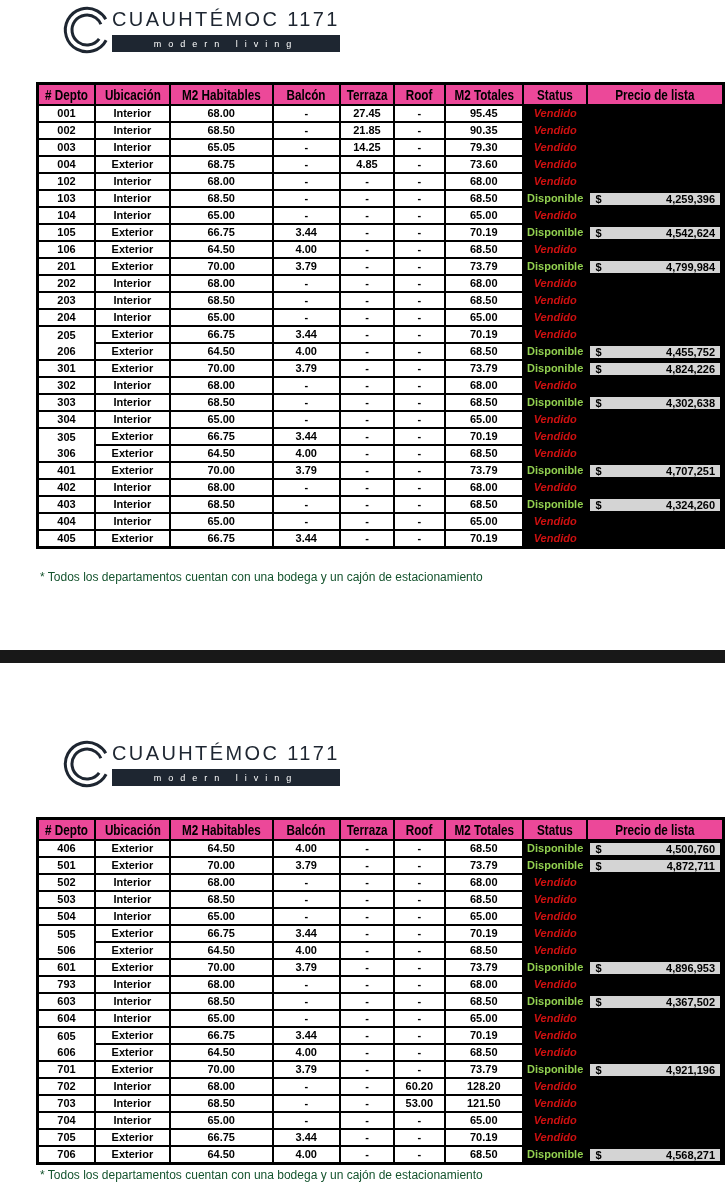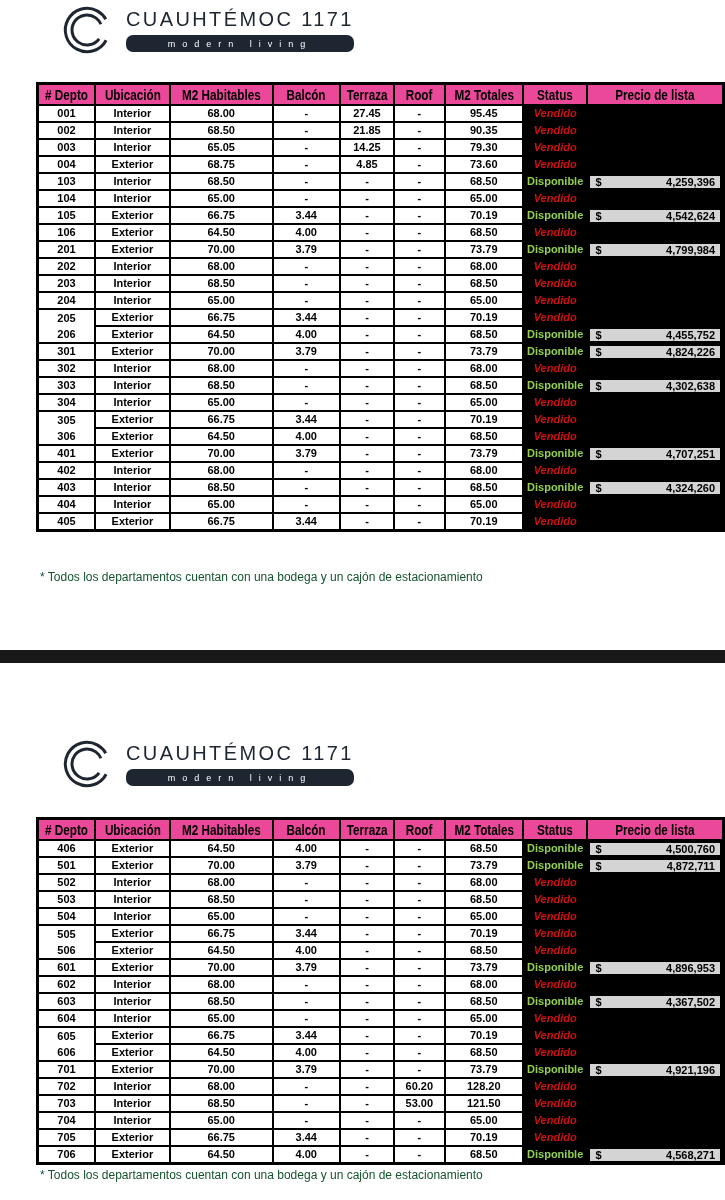--- a/index.html
+++ b/index.html
@@ -2,34 +2,33 @@
 <html style="--sold-red: #cf1010; --avail-green: #92d050; --price-bg: #d4d4d4; --panel-black: #000000; --brand-dark: #1e2631;"><head>
 <meta charset="utf-8">
 <style>
   html,body { margin:0; padding:0; background:#ffffff; }
   .page {
     position:relative; width:725px; height:1200px; background:#ffffff;
     font-family:"Liberation Sans", sans-serif; color:#000; overflow:hidden;
   }
 
   
-  .logo { position:absolute; display:flex; align-items:center; gap:14px; }
+  .logo { position:absolute; display:flex; align-items:center; }
   .logo-1 { left:62px; top:5px; }
   .logo-2 { left:62px; top:739px; }
   .logo svg { display:block; }
   .logo-textblock { display:flex; flex-direction:column; }
   .brand-name {
     font-size:20px; letter-spacing:2.4px; color:var(--brand-dark,#1e2631);
     font-weight:400; white-space:nowrap;
   }
   .tagline-box {
     margin-top:4px; background:var(--brand-dark,#1e2631); color:#ffffff;
     text-align:center; font-size:9px; letter-spacing:7px; padding:4px 0 3px 0;
     font-weight:400;
-    border-radius:7px;
   }
 
   
   table.price-table {
     position:absolute; border-collapse:collapse; table-layout:fixed;
     border:3px solid #000; background:#fff;
   }
   .table-1 { left:36px; top:82px; }
   .table-2 { left:36px; top:817px; }
 
@@ -141,20 +140,31 @@
           <td>Exterior</td>
           <td>68.75</td>
           <td>-</td>
           <td>4.85</td>
           <td>-</td>
           <td>73.60</td>
           <td class="black-cell status sold">Vendido</td>
           <td class="black-cell price"></td>
         </tr>
         <tr>
+          <td>102</td>
+          <td>Interior</td>
+          <td>68.00</td>
+          <td>-</td>
+          <td>-</td>
+          <td>-</td>
+          <td>68.00</td>
+          <td class="black-cell status sold">Vendido</td>
+          <td class="black-cell price"></td>
+        </tr>
+        <tr>
           <td>103</td>
           <td>Interior</td>
           <td>68.50</td>
           <td>-</td>
           <td>-</td>
           <td>-</td>
           <td>68.50</td>
           <td class="black-cell status avail">Disponible</td>
           <td class="black-cell price">
             <div class="price-box">
@@ -561,21 +571,21 @@
           <td>73.79</td>
           <td class="black-cell status avail">Disponible</td>
           <td class="black-cell price">
             <div class="price-box">
               <span>$</span>
               <span>4,896,953</span>
             </div>
           </td>
         </tr>
         <tr>
-          <td>602</td>
+          <td>793</td>
           <td>Interior</td>
           <td>68.00</td>
           <td>-</td>
           <td>-</td>
           <td>-</td>
           <td>68.00</td>
           <td class="black-cell status sold">Vendido</td>
           <td class="black-cell price"></td>
         </tr>
         <tr>

